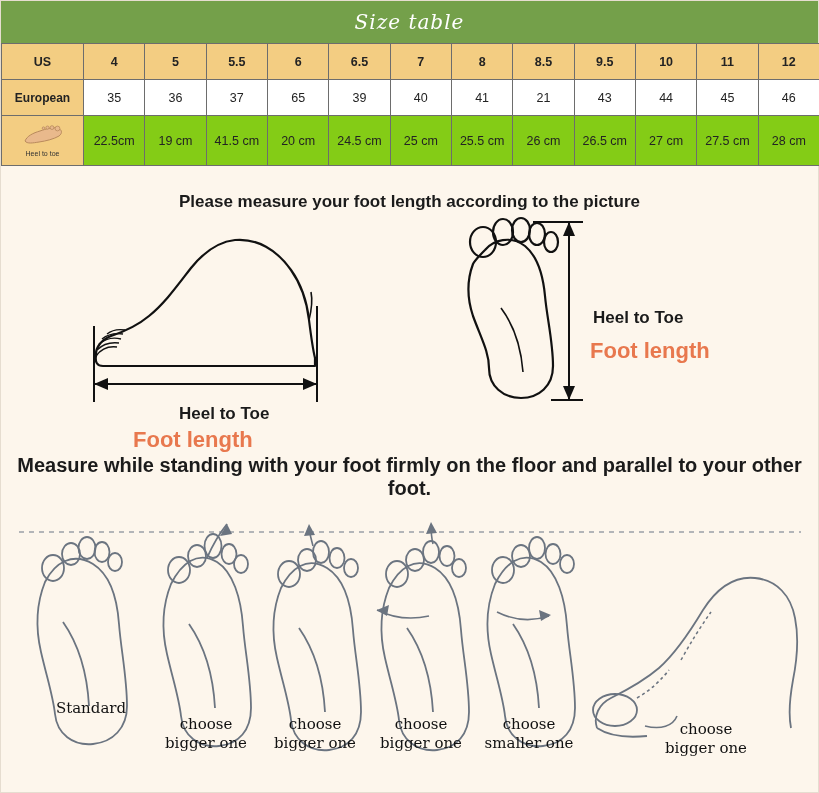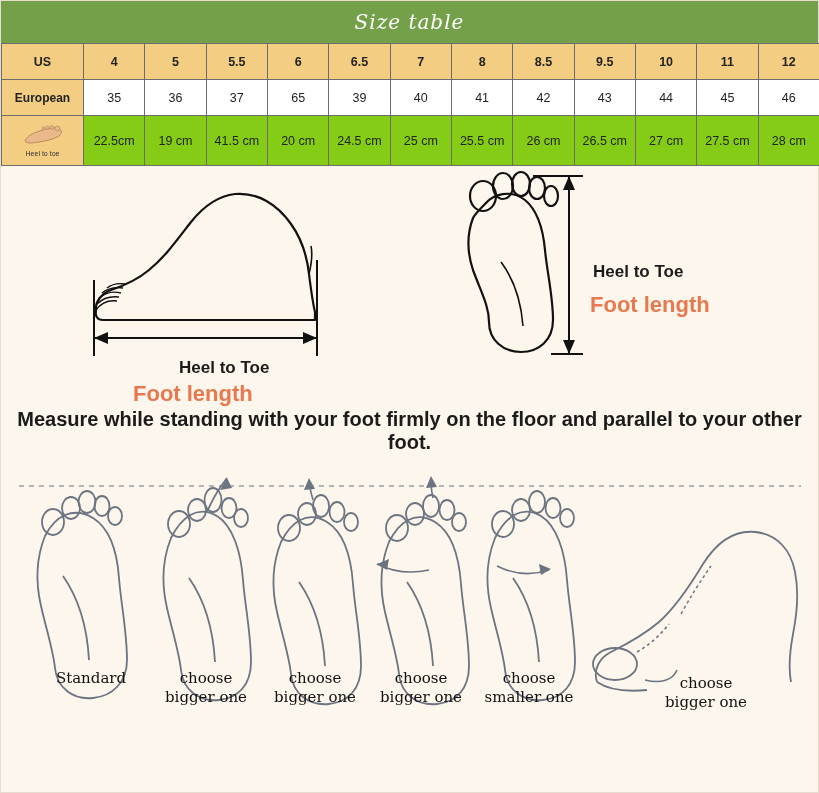--- a/index.html
+++ b/index.html
@@ -196,21 +196,21 @@
     </tr>
     <tr class="row-eu">
       <td class="col-first label-cell">European</td>
       <td>35</td>
       <td>36</td>
       <td>37</td>
       <td>65</td>
       <td>39</td>
       <td>40</td>
       <td>41</td>
-      <td>42</td>
+      <td>21</td>
       <td>43</td>
       <td>44</td>
       <td>45</td>
       <td>46</td>
     </tr>
     <tr class="row-cm">
       <td class="col-first label-cell">
         <div class="foot-icon-cell">
           <span>
             <svg width="44" height="22" viewBox="0 0 44 22">
@@ -233,20 +233,21 @@
       <td>25.5 cm</td>
       <td>26 cm</td>
       <td>26.5 cm</td>
       <td>27 cm</td>
       <td>27.5 cm</td>
       <td>28 cm</td>
     </tr>
   </tbody>
     </table>
 
+  <div class="measure-heading">Please measure your foot length according to the picture</div>
 
   <div class="diagram-row">
 
     <span class="svg-side">
       <svg width="280" height="200" viewBox="0 0 280 200">
         <path d="M35 140 C34 132, 40 124, 50 120 C62 116, 76 110, 88 100 C104 87, 116 70, 130 52
                  C142 37, 156 26, 174 24 C196 22, 216 34, 230 54 C240 68, 246 86, 248 104
                  C250 120, 252 134, 254 142 L254 150 L42 150 C36 150, 34 146, 35 140 Z" fill="none" stroke="#111" stroke-width="2.2" stroke-linejoin="round"></path>
         <path d="M35 140 C40 133, 48 130, 56 131" fill="none" stroke="#111" stroke-width="1.6"></path>
         <path d="M36 134 C42 128, 50 126, 58 127" fill="none" stroke="#111" stroke-width="1.4"></path>
@@ -370,21 +371,21 @@
                  C676 142, 690 120, 702 100 C716 78, 734 66, 754 68 C776 70, 790 86, 794 108
                  C798 128, 796 150, 792 170 C788 192, 788 208, 790 218" stroke-width="1.8"></path>
         <path d="M596 218 C608 226, 626 228, 646 226" stroke-width="1.8"></path>
         <ellipse cx="614" cy="200" rx="22" ry="16"></ellipse>
         <path d="M636 188 C650 180, 660 170, 668 160" stroke-width="1.6" stroke-dasharray="3,3"></path>
         <path d="M644 216 C660 220, 672 216, 676 206" stroke-width="1.6"></path>
         <path d="M680 150 C690 132, 700 116, 710 102" stroke-width="1.5" stroke-dasharray="3,3"></path>
       </g>
     </svg>
 
-    <span class="print-caption" style="left:30px; top:205px;">Standard</span>
+    <span class="print-caption" style="left:30px; top:189px;">Standard</span>
 
     <span class="print-caption" style="left:145px; top:205px;">
       <span>choose</span><br>
       <span>bigger one</span>
     </span>
 
     <span class="print-caption" style="left:254px; top:205px;">
       <span>choose</span><br>
       <span>bigger one</span>
     </span>

